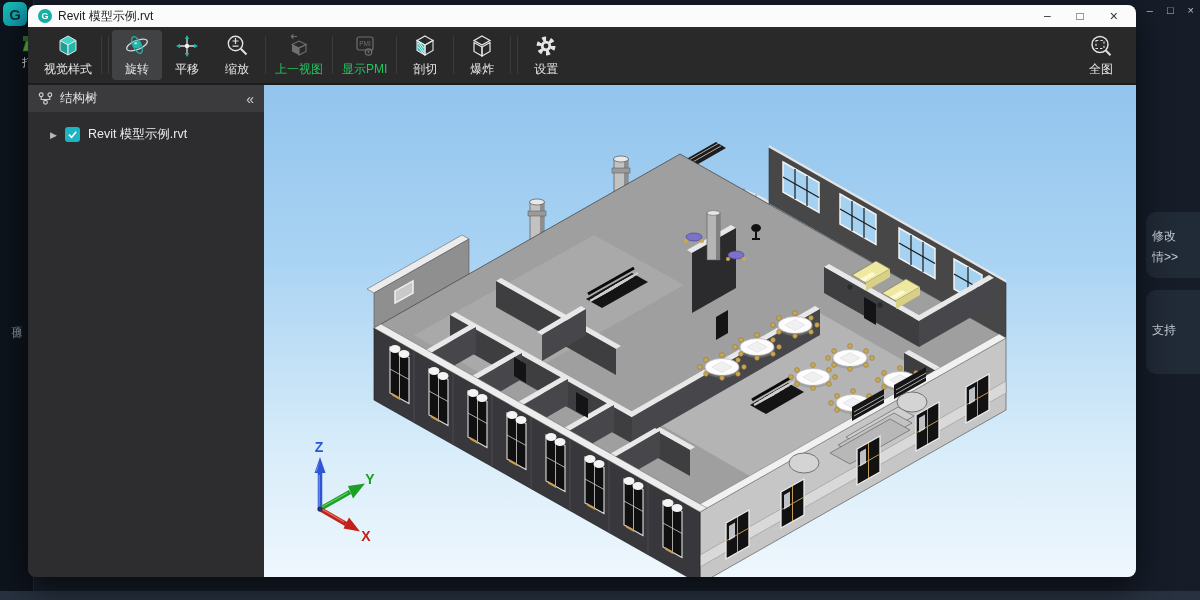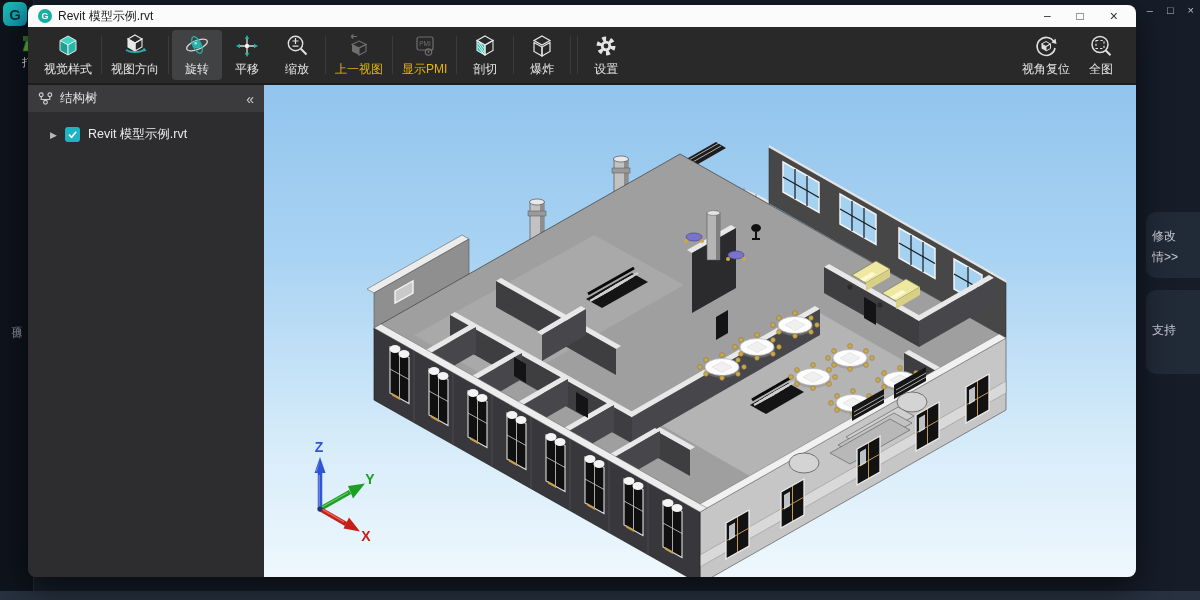--- a/index.html
+++ b/index.html
@@ -33,21 +33,21 @@
   .tb-title{font-size:12px;color:#1c1c1c;}
   .win-controls{margin-left:auto;display:flex;align-items:center;gap:26px;color:#333;font-size:12px;padding-right:8px;}
   .win-controls span{cursor:default;line-height:1;}
 
   .toolbar{height:58px;background:#29292a;border-bottom:2px solid #1d1d1e;display:flex;align-items:center;
     padding:0 10px;flex:0 0 auto;}
   .tb-btn{display:flex;flex-direction:column;align-items:center;justify-content:center;gap:2px;
     min-width:50px;height:50px;padding:2px 6px;border-radius:4px;}
   .tb-btn.active{background:#414244;justify-content:space-between;}
   .tb-label{font-size:12px;color:#e6e6e6;white-space:nowrap;}
-  .tb-btn.disabled .tb-label{color:#eab308;}
+  .tb-btn.disabled .tb-label{color:#22c55e;}
   .tb-sep{width:1px;height:38px;background:#3b3b3c;margin:0 3px;flex:0 0 auto;}
   .tb-spacer{flex:1;}
   .ic{width:26px;height:26px;display:block;}
 
   .main{flex:1;display:flex;min-height:0;}
   .sidebar{width:236px;background:#2d2d30;flex:0 0 auto;display:flex;flex-direction:column;}
   .sb-header{height:27px;background:#3b3b3d;display:flex;align-items:center;padding:0 10px;gap:7px;flex:0 0 auto;}
   .sb-title{font-size:12.5px;color:#e3e3e3;}
   .sb-collapse{margin-left:auto;color:#cfcfcf;font-size:14px;cursor:default;}
   .tree{padding:14px 0 0 22px;}
@@ -107,30 +107,20 @@
     <div class="tb-btn">
       <svg class="ic" viewBox="0 0 26 26">
         <polygon points="13,3 21,7.5 13,12 5,7.5" fill="#3bd6c6" stroke="#e8e8e8" stroke-width="1"></polygon>
         <polygon points="5,7.5 13,12 13,22 5,17.5" fill="#1e9f94" stroke="#e8e8e8" stroke-width="1"></polygon>
         <polygon points="21,7.5 13,12 13,22 21,17.5" fill="#24b7ab" stroke="#e8e8e8" stroke-width="1"></polygon>
       </svg>
       <span class="tb-label">视觉样式</span>
     </div>
     <div class="tb-sep"></div>
 
-    <div class="tb-btn">
-      <svg class="ic" viewBox="0 0 26 26">
-        <polygon points="13,2 20,6 13,10 6,6" fill="none" stroke="#e8e8e8" stroke-width="1.1"></polygon>
-        <polygon points="6,6 13,10 13,18 6,14" fill="#e8e8e8" stroke="#e8e8e8" stroke-width="1.1"></polygon>
-        <polygon points="20,6 13,10 13,18 20,14" fill="none" stroke="#e8e8e8" stroke-width="1.1"></polygon>
-        <path d="M4,17 A 11 5 0 0 0 22,17" fill="none" stroke="#23b3aa" stroke-width="1.6"></path>
-        <polygon points="22,14.5 24.5,18 20,18.5" fill="#23b3aa"></polygon>
-      </svg>
-      <span class="tb-label">视图方向</span>
-    </div>
     <div class="tb-sep"></div>
 
     <div class="tb-btn active">
       <svg class="ic" viewBox="0 0 26 26">
         <ellipse cx="13" cy="13" rx="11" ry="4.5" fill="none" stroke="#d8d8d8" stroke-width="1.2" transform="rotate(-22 13 13)"></ellipse>
         <ellipse cx="13" cy="13" rx="9" ry="4" fill="none" stroke="#23b3aa" stroke-width="1.3" transform="rotate(64 13 13)"></ellipse>
         <circle cx="13" cy="12.5" r="4" fill="#23b3aa"></circle>
         <circle cx="11.7" cy="11.2" r="1.3" fill="#9fe6df"></circle>
       </svg>
       <span class="tb-label">旋转</span>
@@ -213,30 +203,20 @@
       <svg class="ic" viewBox="0 0 26 26">
         <circle cx="13" cy="13" r="7" fill="none" stroke="#e4e4e4" stroke-width="5" stroke-dasharray="3.6 3.72"></circle>
         <circle cx="13" cy="13" r="5.2" fill="#e4e4e4"></circle>
         <circle cx="13" cy="13" r="2.4" fill="#29292a"></circle>
       </svg>
       <span class="tb-label">设置</span>
     </div>
 
     <div class="tb-spacer"></div>
 
-    <div class="tb-btn">
-      <svg class="ic" viewBox="0 0 26 26">
-        <path d="M21,9 A 9 9 0 1 0 22,15" fill="none" stroke="#e0e0e0" stroke-width="1.6"></path>
-        <polygon points="22.5,5.5 23.5,11 18.5,9.5" fill="#e0e0e0"></polygon>
-        <polygon points="13,8.5 17.5,11 13,13.5 8.5,11" fill="none" stroke="#e0e0e0" stroke-width="1"></polygon>
-        <polygon points="8.5,11 13,13.5 13,18 8.5,15.5" fill="#e0e0e0"></polygon>
-        <polygon points="17.5,11 13,13.5 13,18 17.5,15.5" fill="none" stroke="#e0e0e0" stroke-width="1"></polygon>
-      </svg>
-      <span class="tb-label">视角复位</span>
-    </div>
 
     <div class="tb-btn">
       <svg class="ic" viewBox="0 0 26 26">
         <circle cx="12" cy="11.5" r="8" fill="none" stroke="#e0e0e0" stroke-width="1.5"></circle>
         <rect x="8" y="7.5" width="8" height="8" fill="none" stroke="#e0e0e0" stroke-width="1.1" stroke-dasharray="2.4 2"></rect>
         <line x1="17.8" y1="17.5" x2="22.5" y2="22.3" stroke="#e0e0e0" stroke-width="2"></line>
       </svg>
       <span class="tb-label">全图</span>
     </div>
   </div>

